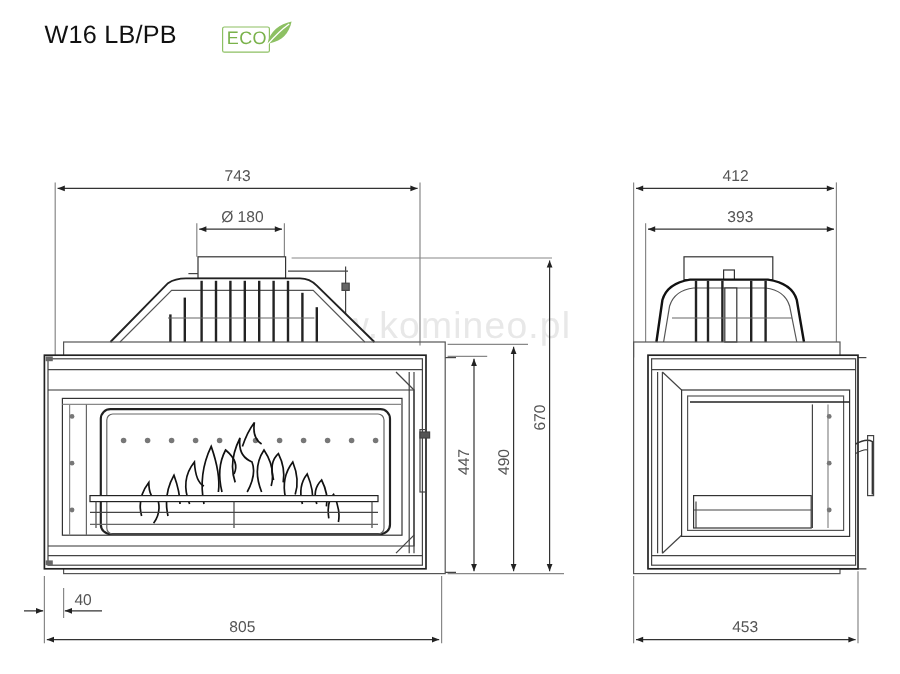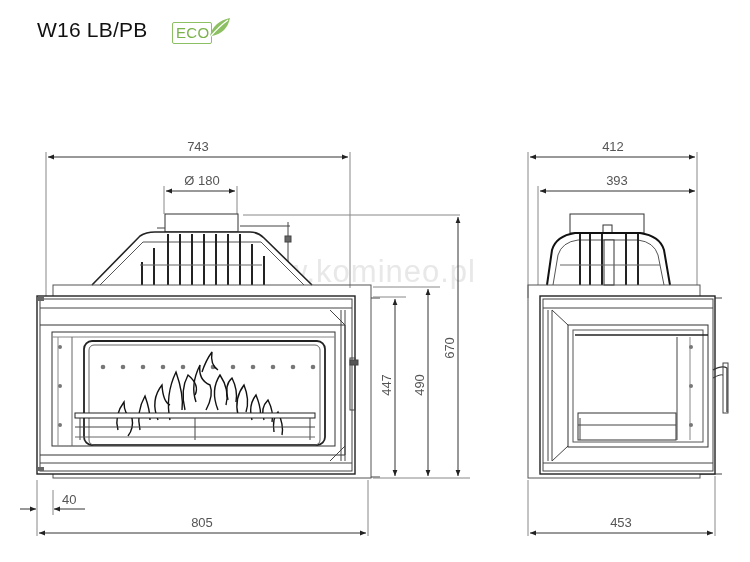--- a/index.html
+++ b/index.html
@@ -1,18 +1,18 @@
 <!DOCTYPE html>
 <html><head>
 <meta charset="utf-8">
 <style>
   html, body { margin: 0; padding: 0; background: #ffffff; }
   body { width: 750px; height: 562px; position: relative; overflow: hidden; font-family: "Liberation Sans", sans-serif; }
   .title { position: absolute; left: 37px; top: 18px; font-size: 21px; font-weight: normal; color: #111; letter-spacing: 0.2px; }
-  .eco { position: absolute; left: 172px; top: 20px; width: 58px; height: 24px; text-decoration: underline; }
+  .eco { position: absolute; left: 185px; top: 20px; width: 58px; height: 24px; text-decoration: underline; }
   .eco-box { position: absolute; left: 0; top: 2px; width: 38px; height: 20px; border: 1.5px solid #8dc063; border-radius: 2px; }
   .eco-text { position: absolute; left: 4px; top: 4px; font-size: 15px; color: #7ab24b; letter-spacing: 0.3px; }
   svg.drawing { position: absolute; left: 0; top: 0; }
   .dim { font-family: "Liberation Sans", sans-serif; font-size: 13px; fill: #555; }
   .wm { position: absolute; left: 238px; top: 254px; font-size: 31px; color: #e8e8e8; letter-spacing: 1px; font-family: "Liberation Sans", sans-serif; }
 </style>
 </head>
 <body>
 
 <div class="title">W16 LB/PB</div>

